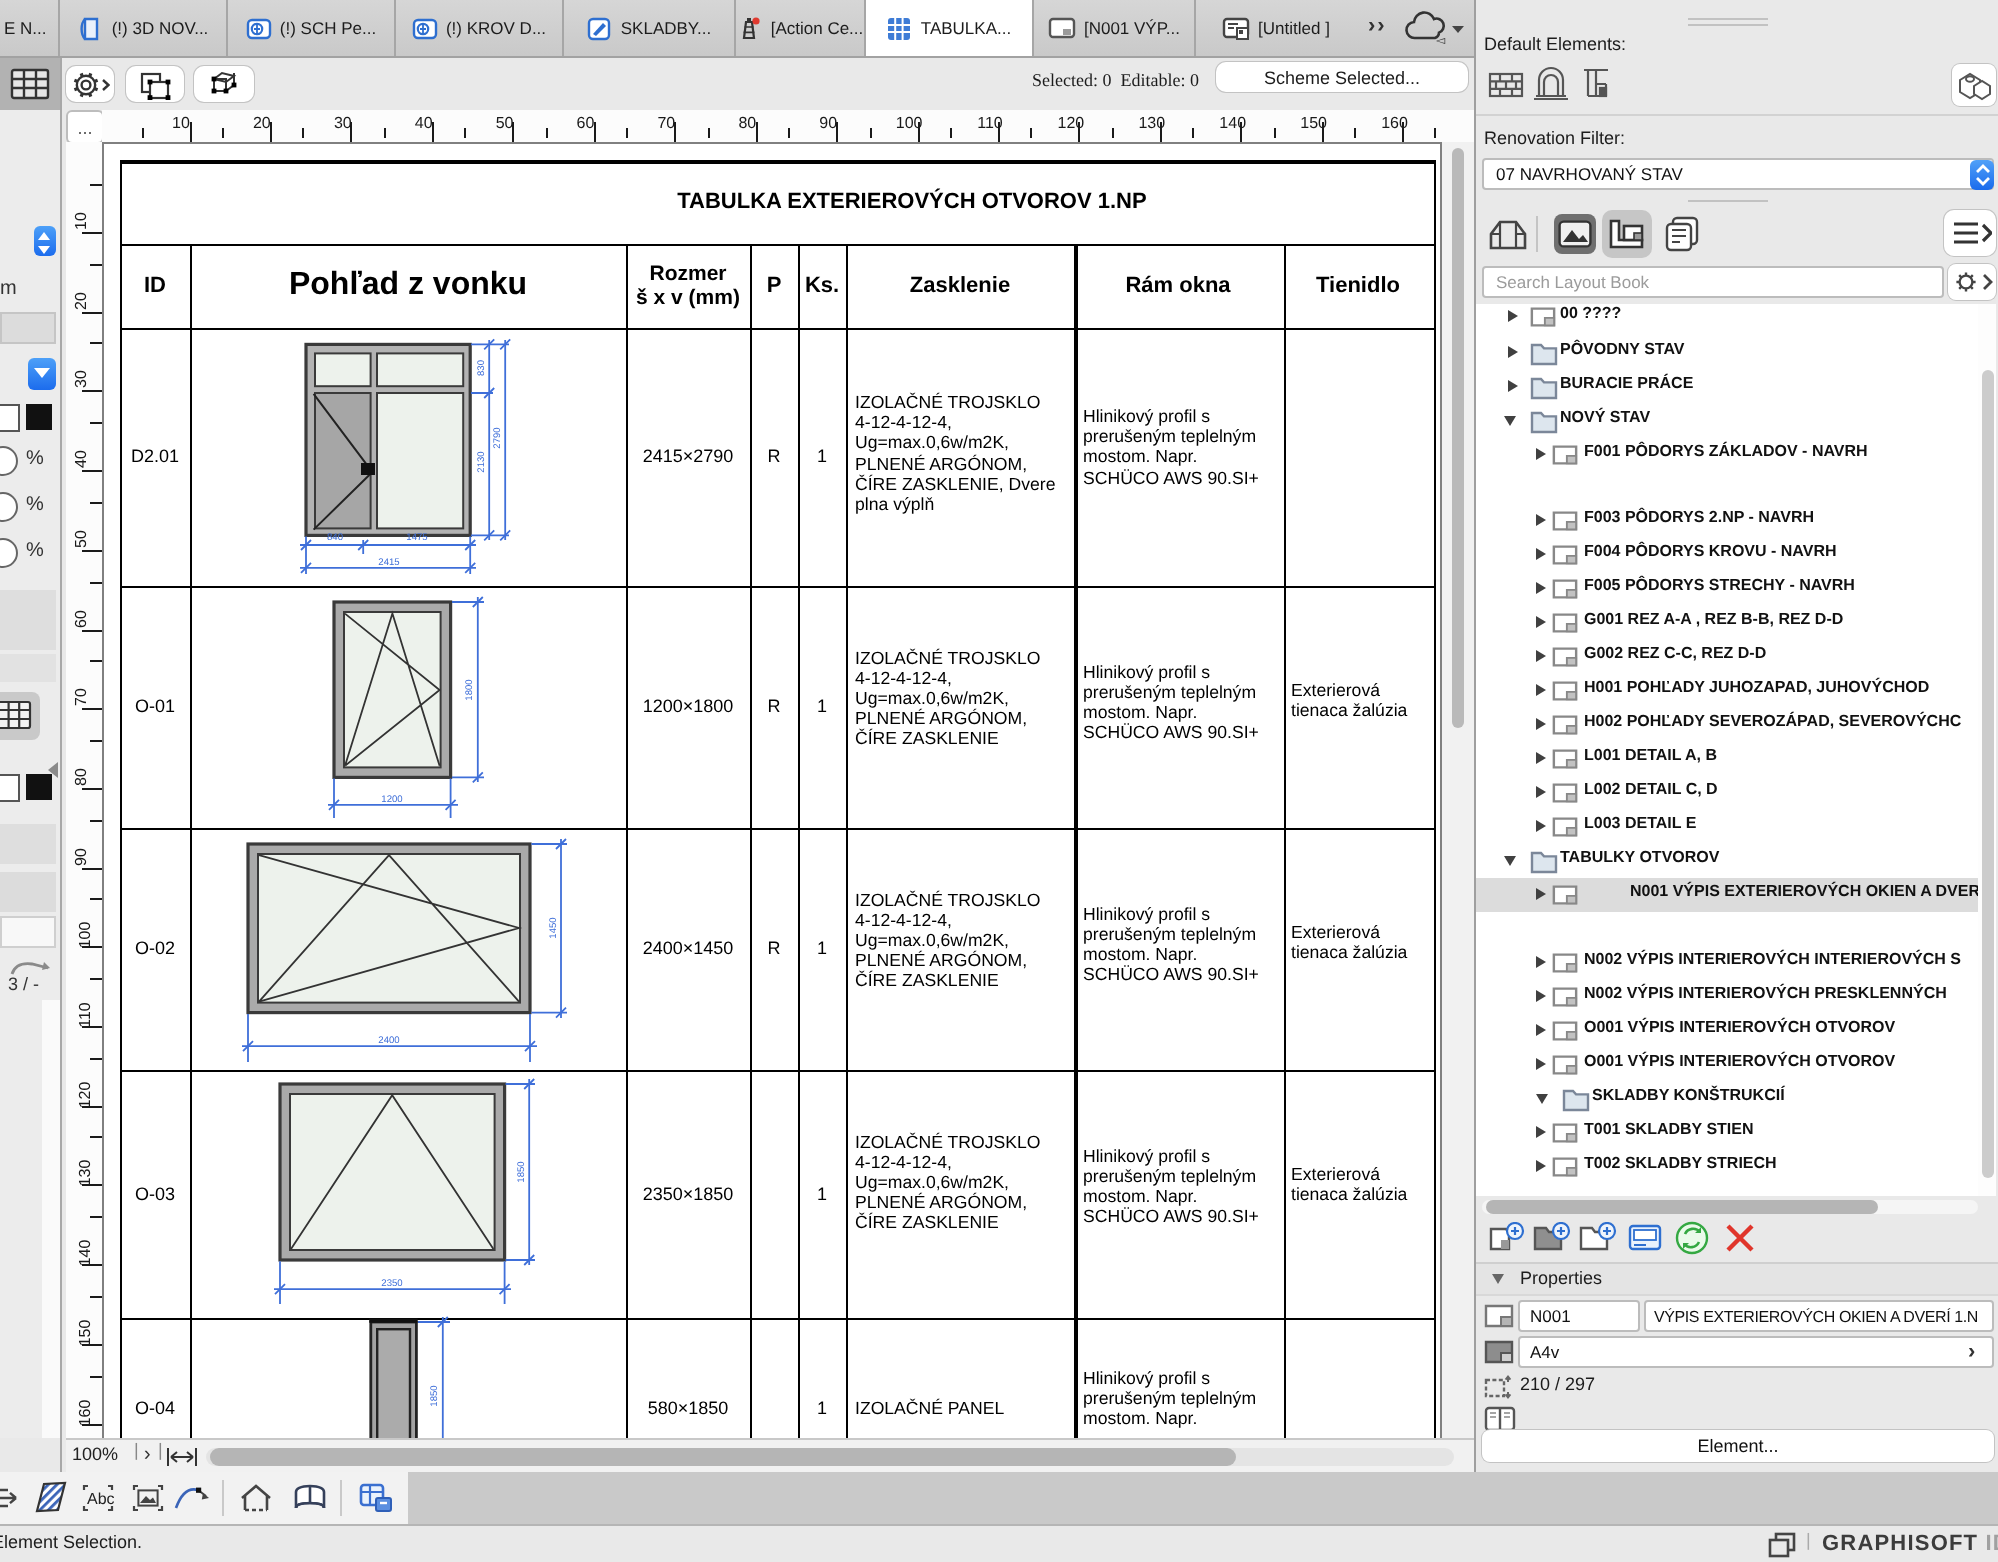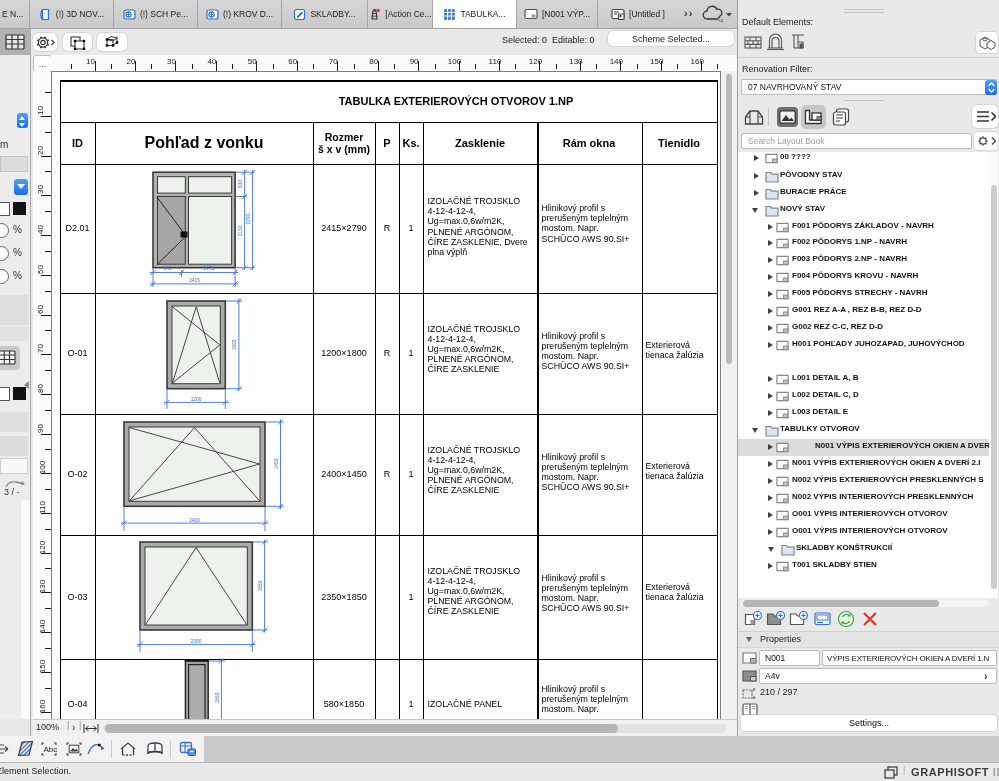--- a/index.html
+++ b/index.html
@@ -6,21 +6,21 @@
 body{width:999px;height:781px;position:relative;overflow:hidden;background:#e9e9e9;font-family:"Liberation Sans",sans-serif;-webkit-font-smoothing:antialiased;}
 .abs{position:absolute;}
 
 #tabbar{left:0;top:0;width:737px;height:29px;background:linear-gradient(#d6d6d6,#c9c9c9);border-bottom:1px solid #a2a2a2;box-sizing:border-box;}
 .tab{position:absolute;top:0;height:28px;border-right:1px solid #a6a6a6;box-sizing:border-box;display:flex;align-items:center;justify-content:center;font-size:8.5px;color:#1c1c1c;white-space:nowrap;overflow:hidden;}
 .tab .ticn{margin-right:4px;display:inline-block;line-height:0;}
 .tab.active{background:#ffffff;}
 
 #toolbar{left:0;top:29px;width:737px;height:26px;background:#e9e9e9;}
 .tbtn{position:absolute;background:#ffffff;border-radius:5px;box-shadow:0 0 0 0.5px #c3c3c3;display:flex;align-items:center;justify-content:center;}
-#selinfo{position:absolute;left:502px;top:35px;font-size:9px;color:#1c1c1c;}
+#selinfo{position:absolute;left:516px;top:35px;font-size:9px;color:#1c1c1c;font-family:Liberation Serif, serif;}
 #schemebtn{left:608px;top:31px;width:126px;height:15px;font-size:9px;color:#1c1c1c;}
 
 #leftstrip{left:0;top:55px;width:33px;height:681px;background:#e9e9e9;}
 #leftsep{left:30px;top:29px;width:1px;height:707px;background:#a8a8a8;}
 
 #rcorner{left:33px;top:55px;width:17px;height:15px;background:#fff;border:1px solid #bdbdbd;border-radius:3px;font-size:9px;color:#555;display:flex;align-items:center;justify-content:center;}
 #hruler{left:51px;top:55px;width:686px;height:16px;background:#fcfcfc;overflow:hidden;}
 #vruler{left:33px;top:71px;width:18px;height:648px;background:#fcfcfc;overflow:hidden;}
 .hnum{position:absolute;top:2px;font-size:8px;color:#1a1a1a;transform:translateX(-50%);}
 .htick{position:absolute;width:1px;background:#1a1a1a;}
@@ -613,30 +613,20 @@
       <div class="trow" style="top:66.5px;">
         <span class="tarr" style="left:30px;top:5px;"></span>
         <span style="position:absolute;left:38px;top:3px;">
           <svg width="13" height="11" viewBox="0 0 14 11">
             <path d="M1 1 H13 V10 H1 Z" fill="#fff" stroke="#888" stroke-width="1.3"></path>
             <path d="M8 6 H13 V10 H8 Z" fill="#c2c2c2" stroke="#888" stroke-width="1"></path>
           </svg>
         </span>
         <span style="position:absolute;left:54px;top:2px;">F001 PÔDORYS ZÁKLADOV - NAVRH</span>
       </div>
-      <div class="trow" style="top:83px;">
-        <span class="tarr" style="left:30px;top:5px;"></span>
-        <span style="position:absolute;left:38px;top:3px;">
-          <svg width="13" height="11" viewBox="0 0 14 11">
-            <path d="M1 1 H13 V10 H1 Z" fill="#fff" stroke="#888" stroke-width="1.3"></path>
-            <path d="M8 6 H13 V10 H8 Z" fill="#c2c2c2" stroke="#888" stroke-width="1"></path>
-          </svg>
-        </span>
-        <span style="position:absolute;left:54px;top:2px;">F002 PÔDORYS 1.NP - NAVRH</span>
-      </div>
       <div class="trow" style="top:100px;">
         <span class="tarr" style="left:30px;top:5px;"></span>
         <span style="position:absolute;left:38px;top:3px;">
           <svg width="13" height="11" viewBox="0 0 14 11">
             <path d="M1 1 H13 V10 H1 Z" fill="#fff" stroke="#888" stroke-width="1.3"></path>
             <path d="M8 6 H13 V10 H8 Z" fill="#c2c2c2" stroke="#888" stroke-width="1"></path>
           </svg>
         </span>
         <span style="position:absolute;left:54px;top:2px;">F003 PÔDORYS 2.NP - NAVRH</span>
       </div>
@@ -682,20 +672,30 @@
       </div>
       <div class="trow" style="top:184.5px;">
         <span class="tarr" style="left:30px;top:5px;"></span>
         <span style="position:absolute;left:38px;top:3px;">
           <svg width="13" height="11" viewBox="0 0 14 11">
             <path d="M1 1 H13 V10 H1 Z" fill="#fff" stroke="#888" stroke-width="1.3"></path>
             <path d="M8 6 H13 V10 H8 Z" fill="#c2c2c2" stroke="#888" stroke-width="1"></path>
           </svg>
         </span>
         <span style="position:absolute;left:54px;top:2px;">H001 POHĽADY JUHOZAPAD, JUHOVÝCHOD</span>
+      </div>
+      <div class="trow" style="top:201.5px;">
+        <span class="tarr" style="left:30px;top:5px;"></span>
+        <span style="position:absolute;left:38px;top:3px;">
+          <svg width="13" height="11" viewBox="0 0 14 11">
+            <path d="M1 1 H13 V10 H1 Z" fill="#fff" stroke="#888" stroke-width="1.3"></path>
+            <path d="M8 6 H13 V10 H8 Z" fill="#c2c2c2" stroke="#888" stroke-width="1"></path>
+          </svg>
+        </span>
+        <span style="position:absolute;left:54px;top:2px;">H002 POHĽADY SEVEROZÁPAD, SEVEROVÝCHC</span>
       </div>
       <div class="trow" style="top:219px;">
         <span class="tarr" style="left:30px;top:5px;"></span>
         <span style="position:absolute;left:38px;top:3px;">
           <svg width="13" height="11" viewBox="0 0 14 11">
             <path d="M1 1 H13 V10 H1 Z" fill="#fff" stroke="#888" stroke-width="1.3"></path>
             <path d="M8 6 H13 V10 H8 Z" fill="#c2c2c2" stroke="#888" stroke-width="1"></path>
           </svg>
         </span>
         <span style="position:absolute;left:54px;top:2px;">L001 DETAIL A, B</span>
@@ -732,39 +732,29 @@
       <div class="trow" style="top:287px;background:#dcdcdc;">
         <span class="tarr" style="left:30px;top:5px;"></span>
         <span style="position:absolute;left:38px;top:3px;">
           <svg width="13" height="11" viewBox="0 0 14 11">
             <path d="M1 1 H13 V10 H1 Z" fill="#fff" stroke="#888" stroke-width="1.3"></path>
             <path d="M8 6 H13 V10 H8 Z" fill="#c2c2c2" stroke="#888" stroke-width="1"></path>
           </svg>
         </span>
         <span style="position:absolute;left:54px;top:2px;padding-left:23px;">N001 VÝPIS EXTERIEROVÝCH OKIEN A DVERÍ 1.N</span>
       </div>
-      <div class="trow" style="top:304px;">
-        <span class="tarr" style="left:30px;top:5px;"></span>
-        <span style="position:absolute;left:38px;top:3px;">
-          <svg width="13" height="11" viewBox="0 0 14 11">
-            <path d="M1 1 H13 V10 H1 Z" fill="#fff" stroke="#888" stroke-width="1.3"></path>
-            <path d="M8 6 H13 V10 H8 Z" fill="#c2c2c2" stroke="#888" stroke-width="1"></path>
-          </svg>
-        </span>
-        <span style="position:absolute;left:54px;top:2px;">N001 VÝPIS EXTERIEROVÝCH OKIEN A DVERÍ 2.I</span>
-      </div>
       <div class="trow" style="top:321px;">
         <span class="tarr" style="left:30px;top:5px;"></span>
         <span style="position:absolute;left:38px;top:3px;">
           <svg width="13" height="11" viewBox="0 0 14 11">
             <path d="M1 1 H13 V10 H1 Z" fill="#fff" stroke="#888" stroke-width="1.3"></path>
             <path d="M8 6 H13 V10 H8 Z" fill="#c2c2c2" stroke="#888" stroke-width="1"></path>
           </svg>
         </span>
-        <span style="position:absolute;left:54px;top:2px;">N002 VÝPIS EXTERIEROVÝCH PRESKLENNÝCH S</span>
+        <span style="position:absolute;left:54px;top:2px;">N002 VÝPIS INTERIEROVÝCH INTERIEROVÝCH S</span>
       </div>
       <div class="trow" style="top:337.5px;">
         <span class="tarr" style="left:30px;top:5px;"></span>
         <span style="position:absolute;left:38px;top:3px;">
           <svg width="13" height="11" viewBox="0 0 14 11">
             <path d="M1 1 H13 V10 H1 Z" fill="#fff" stroke="#888" stroke-width="1.3"></path>
             <path d="M8 6 H13 V10 H8 Z" fill="#c2c2c2" stroke="#888" stroke-width="1"></path>
           </svg>
         </span>
         <span style="position:absolute;left:54px;top:2px;">N002 VÝPIS INTERIEROVÝCH PRESKLENNÝCH</span>
@@ -800,20 +790,30 @@
       </div>
       <div class="trow" style="top:405.5px;">
         <span class="tarr" style="left:30px;top:5px;"></span>
         <span style="position:absolute;left:38px;top:3px;">
           <svg width="13" height="11" viewBox="0 0 14 11">
             <path d="M1 1 H13 V10 H1 Z" fill="#fff" stroke="#888" stroke-width="1.3"></path>
             <path d="M8 6 H13 V10 H8 Z" fill="#c2c2c2" stroke="#888" stroke-width="1"></path>
           </svg>
         </span>
         <span style="position:absolute;left:54px;top:2px;">T001 SKLADBY STIEN</span>
+      </div>
+      <div class="trow" style="top:422.5px;">
+        <span class="tarr" style="left:30px;top:5px;"></span>
+        <span style="position:absolute;left:38px;top:3px;">
+          <svg width="13" height="11" viewBox="0 0 14 11">
+            <path d="M1 1 H13 V10 H1 Z" fill="#fff" stroke="#888" stroke-width="1.3"></path>
+            <path d="M8 6 H13 V10 H8 Z" fill="#c2c2c2" stroke="#888" stroke-width="1"></path>
+          </svg>
+        </span>
+        <span style="position:absolute;left:54px;top:2px;">T002 SKLADBY STRIECH</span>
       </div>
     </div>
 
   <div style="position:absolute;left:251px;top:152px;width:9px;height:446px;background:#fdfdfd;"></div>
   <div style="position:absolute;left:252.5px;top:185px;width:6px;height:404px;background:#cccccc;border-radius:3px;"></div>
   <div style="position:absolute;left:3px;top:600px;width:248px;height:7px;background:#f5f5f5;border-radius:4px;"></div>
   <div style="position:absolute;left:5px;top:600px;width:196px;height:7px;background:#b5b5b5;border-radius:4px;"></div>
 
   <svg style="position:absolute;left:6px;top:611px;" width="20" height="17" viewBox="0 0 20 17">
       <path d="M1.5 13.5 V3.5 H9 L10.5 5.5 V13.5 Z" fill="#fff" stroke="#555" stroke-width="1.2"></path>
@@ -863,21 +863,21 @@
   <svg style="position:absolute;left:4px;top:687px;" width="14" height="13" viewBox="0 0 14 13">
       <rect x="1" y="3" width="9" height="8" fill="none" stroke="#666" stroke-width="1.2" stroke-dasharray="2 1.2"></rect>
       <path d="M12 4 l0 -2.5 M12 9 l0 2.5 M10.8 2.8 l1.2-1.5 l1.2 1.5 M10.8 10.2 l1.2 1.5 l1.2-1.5" stroke="#666" stroke-width="1" fill="none"></path>
     </svg>
   <div class="plabel" style="left:22px;top:687px;">210 / 297</div>
   <svg style="position:absolute;left:4px;top:703px;" width="16" height="13" viewBox="0 0 16 13">
       <rect x="1" y="1" width="14" height="11" rx="1.5" fill="#fff" stroke="#555" stroke-width="1.2"></rect>
       <path d="M8 1 V12" stroke="#555" stroke-width="1.2"></path>
       <path d="M3 3.5 h3 M3 5.5 h3 M10 3.5 h3 M10 5.5 h3" stroke="#888" stroke-width="0.8"></path>
     </svg>
-  <div style="position:absolute;left:3px;top:715px;width:256px;height:16px;background:#fff;border-radius:4px;box-shadow:0 0 0 0.5px #c3c3c3;font-size:9px;color:#111;display:flex;align-items:center;justify-content:center;">Settings...</div>
+  <div style="position:absolute;left:3px;top:715px;width:256px;height:16px;background:#fff;border-radius:4px;box-shadow:0 0 0 0.5px #c3c3c3;font-size:9px;color:#111;display:flex;align-items:center;justify-content:center;">Element...</div>
   <div style="position:absolute;left:0;top:736px;width:262px;height:26px;background:#c9c9c9;"></div>
 </div>
 
 <div id="botband" class="abs"></div>
 <div id="boticons" class="abs">
   <svg style="position:absolute;left:-3px;top:6px;" width="15" height="14" viewBox="0 0 15 14">
       <path d="M1 3 h6 M1 11 h6 M3 7 h8 M11 7 l-3-2.6 M11 7 l-3 2.6" stroke="#444" stroke-width="1.2" fill="none"></path>
     </svg>
   <svg style="position:absolute;left:17px;top:4px;" width="17" height="17" viewBox="0 0 17 17">
       <defs>

